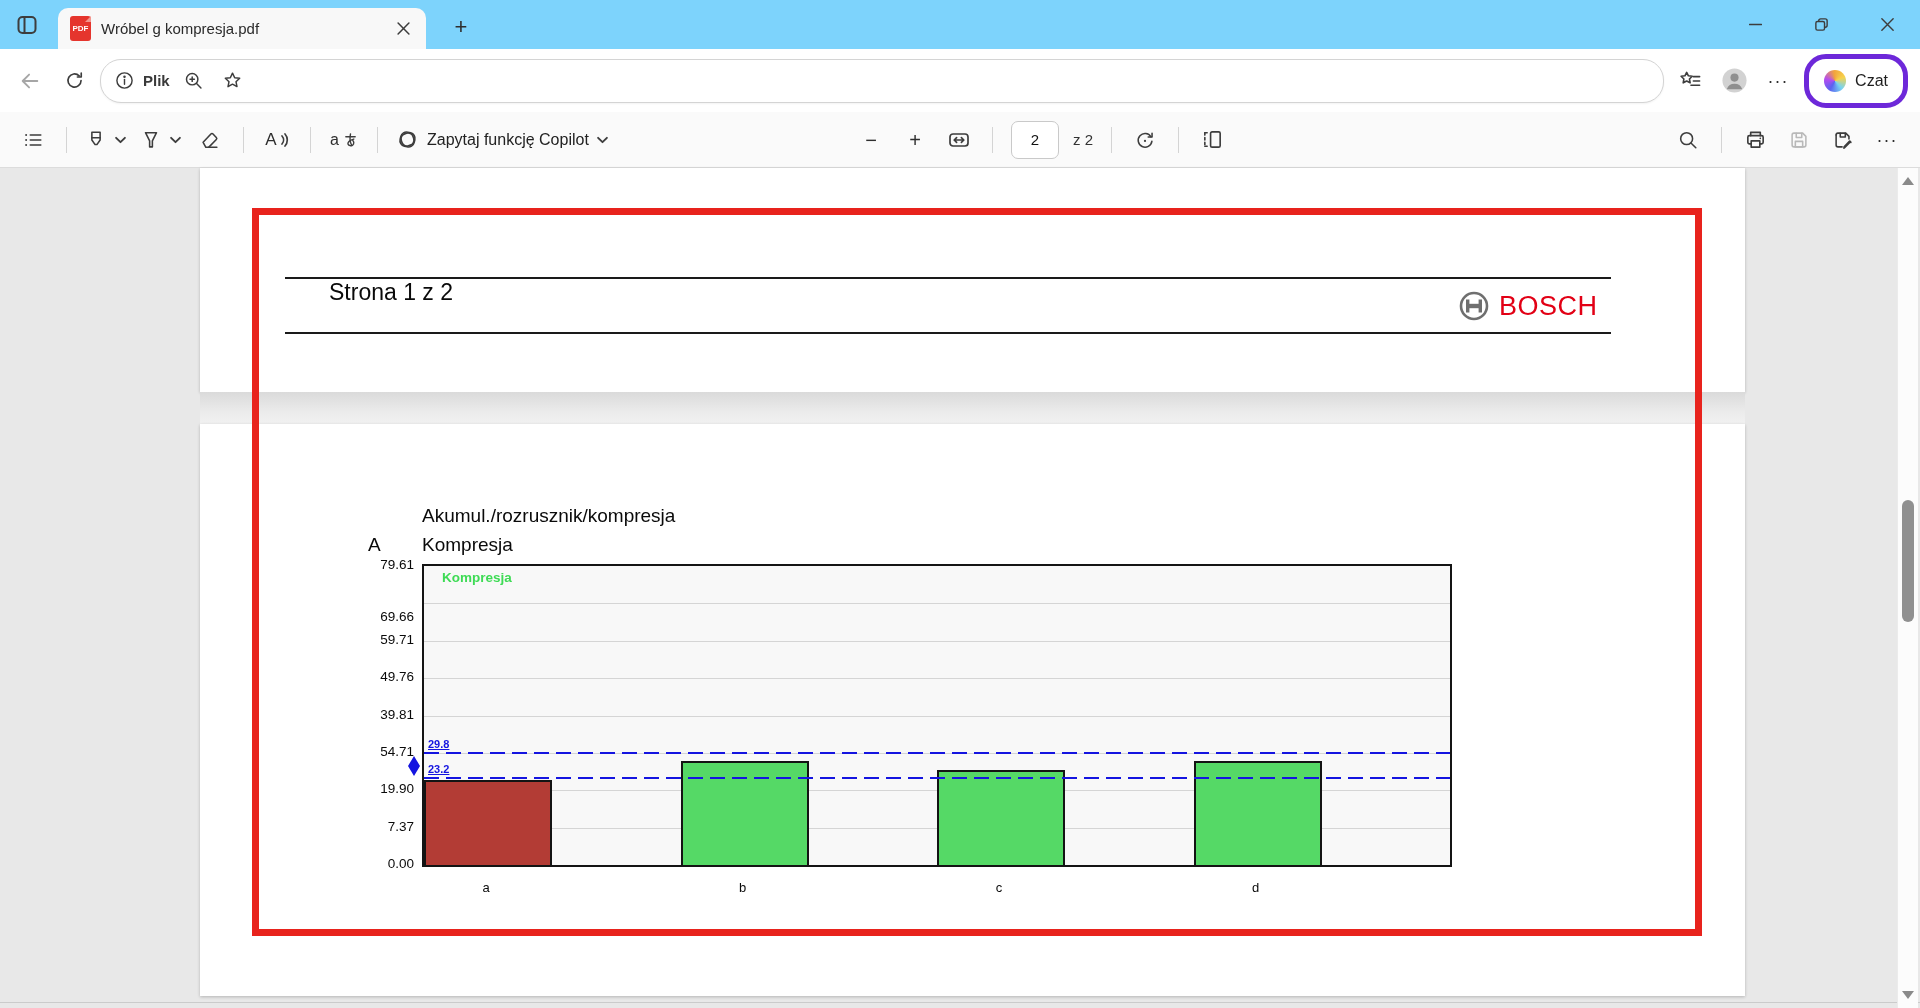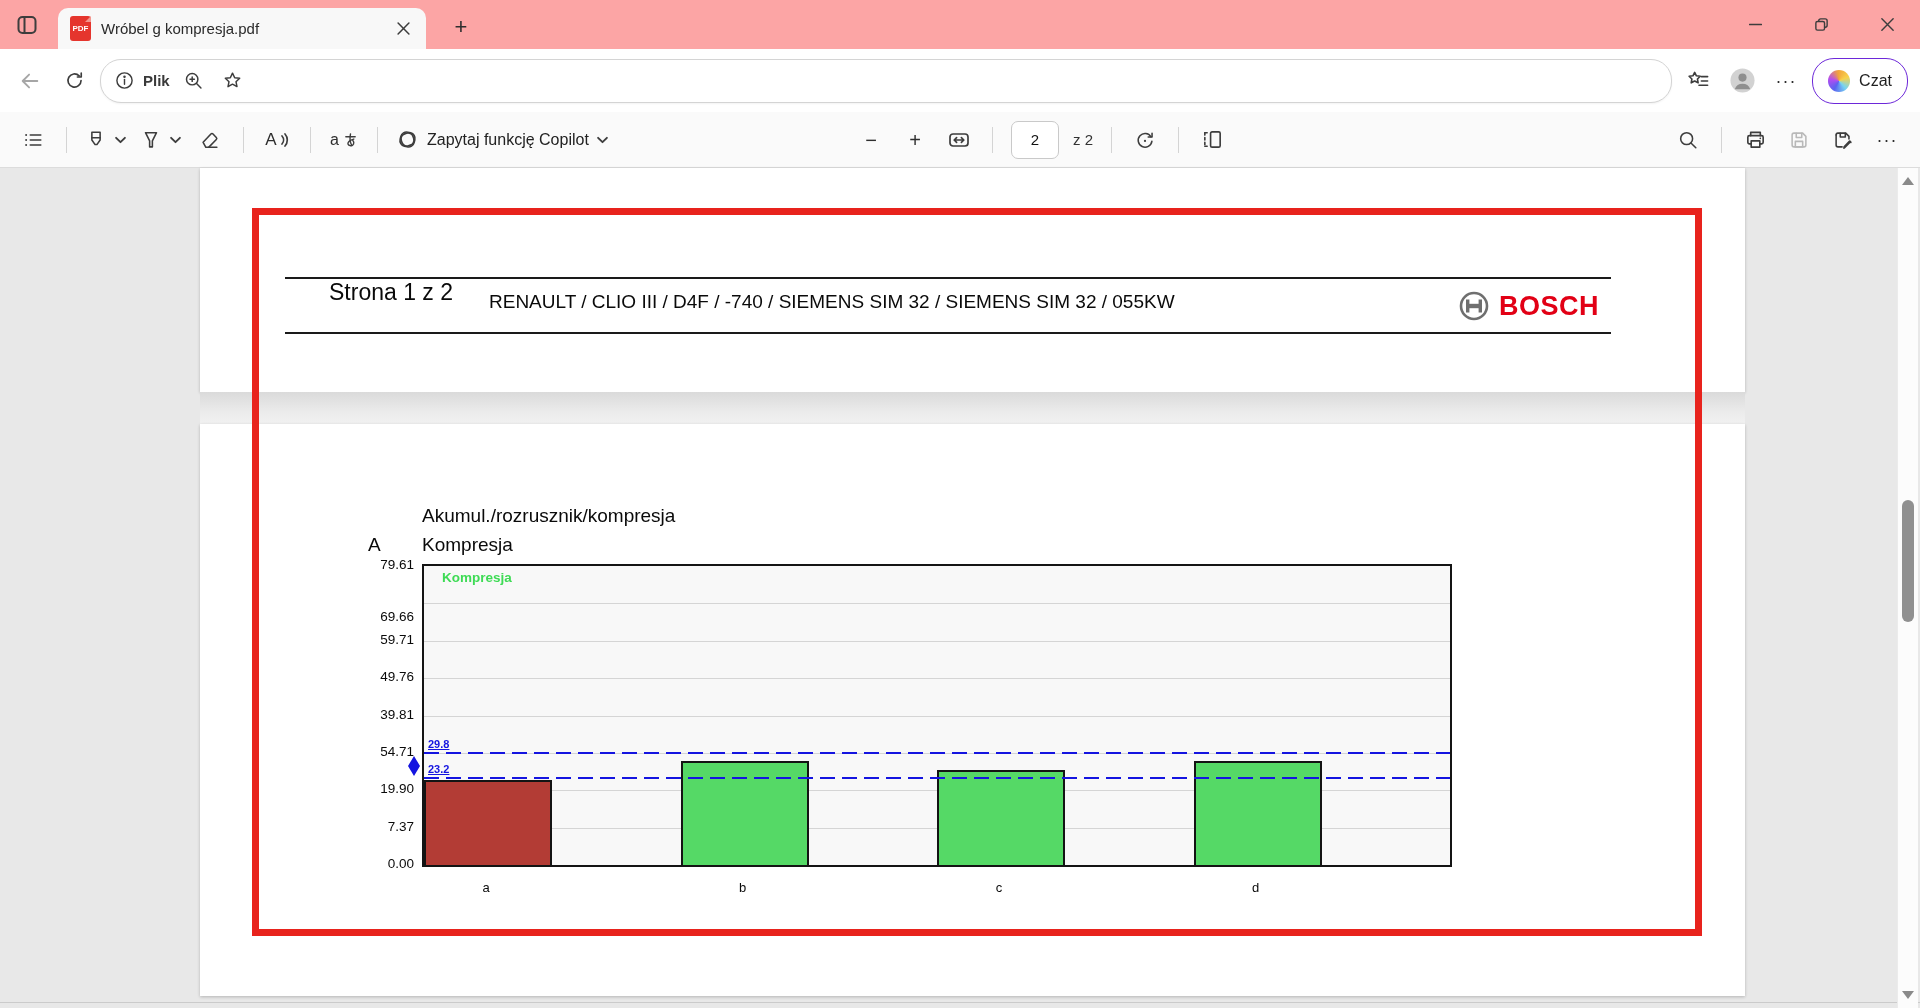--- a/index.html
+++ b/index.html
@@ -1,38 +1,38 @@
 <!DOCTYPE html>
 <html><head>
 <meta charset="utf-8">
 <style>
   html,body{margin:0;padding:0;background:#cecece;}
   .screen{position:relative;width:1920px;height:1008px;overflow:hidden;
     font-family:"Liberation Sans",sans-serif;background:#e8e8e8;}
 
   
-  .titlebar{position:absolute;left:0;top:0;width:1920px;height:49px;background:#fca5a5;}
+  .titlebar{position:absolute;left:0;top:0;width:1920px;height:49px;background:#7dd3fc;}
   .ws-btn{position:absolute;left:12px;top:10px;width:30px;height:30px;display:flex;align-items:center;justify-content:center;border-radius:6px;}
   .tab{position:absolute;left:58px;top:8px;width:368px;height:41px;background:#f8f8f8;border-radius:10px 10px 0 0;display:flex;align-items:center;padding:0 12px;gap:10px;box-sizing:border-box;}
   .pdf-badge{position:relative;width:21px;height:25px;background:#e5352d;border-radius:3px;color:#fff;font-size:8px;font-weight:bold;display:flex;align-items:center;justify-content:center;flex:none;}
   .pdf-badge::after{content:"";position:absolute;right:0;top:0;border-style:solid;border-width:0 6px 6px 0;border-color:transparent #f3978f transparent transparent;transform:rotate(90deg);}
   .tab-title{flex:1;font-size:15px;color:#2b2b2b;white-space:nowrap;overflow:hidden;}
   .tab-close{width:22px;height:22px;display:flex;align-items:center;justify-content:center;border-radius:4px;flex:none;}
   .newtab{position:absolute;left:446px;top:12px;width:30px;height:30px;display:flex;align-items:center;justify-content:center;font-size:22px;color:#2e2e2e;font-weight:400;}
   .winctl{position:absolute;right:0;top:0;height:49px;display:flex;}
   .wbtn{width:66px;height:49px;display:flex;align-items:center;justify-content:center;}
 
   
   .navbar{position:absolute;left:0;top:49px;width:1920px;height:63px;background:#ffffff;display:flex;align-items:center;padding:0 12px;box-sizing:border-box;gap:8px;}
   .navbtn{width:36px;height:36px;display:flex;align-items:center;justify-content:center;flex:none;border-radius:6px;}
   .addr{flex:1;height:42px;background:#ffffff;border:1px solid #d4d4d4;border-radius:21px;display:flex;align-items:center;padding:0 14px;gap:9px;box-shadow:0 1px 2px rgba(0,0,0,.05);min-width:0;}
   .plik{font-size:15px;font-weight:bold;color:#3a3a3a;flex:none;}
   .url{flex:1;font-size:16px;color:#2f2f2f;white-space:nowrap;overflow:hidden;min-width:0;}
   .addr-ic{width:30px;height:30px;display:flex;align-items:center;justify-content:center;flex:none;}
-  .czat{height:44px;border-radius:22px;background:#fff;border:1px solid #6d28d9;display:flex;align-items:center;gap:9px;padding:0 15px;font-size:16px;color:#1f1f1f;flex:none;}
+  .czat{height:44px;border-radius:22px;background:#fff;border:5px solid #6d28d9;display:flex;align-items:center;gap:9px;padding:0 15px;font-size:16px;color:#1f1f1f;flex:none;}
   .copilot-logo{width:22px;height:22px;border-radius:50%;background:conic-gradient(from 210deg,#5a62f0,#b44df0,#f2a33c,#f7d24b,#77d4f2,#5a62f0);flex:none;}
 
   
   .pdfbar{position:absolute;left:0;top:112px;width:1920px;height:56px;background:#fafafa;border-bottom:1px solid #dcdcdc;box-sizing:border-box;}
   .pgroup{position:absolute;top:0;height:55px;display:flex;align-items:center;gap:14px;}
   .pg-left{left:18px;}
   .pg-center{left:856px;}
   .pg-right{right:18px;}
   .tbtn{min-width:30px;height:34px;display:flex;align-items:center;justify-content:center;border-radius:6px;gap:8px;}
   .sep{width:1px;height:26px;background:#d4d4d4;margin:0 4px;}
@@ -52,21 +52,21 @@
   .page2{top:256px;height:572px;}
   .annotation{position:absolute;left:252px;top:40px;width:1450px;height:728px;border:7px solid #e8231d;box-sizing:border-box;z-index:6;}
   .bline{position:absolute;left:0;top:834px;width:1920px;height:1px;background:#cbcbcb;}
 
   
   .hline{position:absolute;left:285px;width:1326px;height:2px;background:#1a1a1a;z-index:2;}
   .hline1{top:109px}.hline2{top:164px}
   .strona{position:absolute;left:287px;top:111px;font-size:23px;color:#0a0a0a;z-index:2;margin-left:42px;}
   .vehicle{position:absolute;left:489px;top:123px;font-size:19px;color:#0a0a0a;z-index:2;}
   .bosch{position:absolute;left:1458px;top:122px;display:flex;align-items:center;gap:9px;z-index:2;}
-  .bosch-text{font-size:27px;font-weight:bold;letter-spacing:.5px;}
+  .bosch-text{font-size:27px;font-weight:normal;letter-spacing:.5px;}
 
   
   .c-title{position:absolute;left:422px;top:337px;font-size:19px;color:#0a0a0a;z-index:2;}
   .c-unit{position:absolute;left:368px;top:366px;font-size:19px;color:#0a0a0a;z-index:2;}
   .c-sub{position:absolute;left:422px;top:366px;font-size:19px;color:#0a0a0a;z-index:2;}
   .plot{position:absolute;left:422px;top:396px;width:1030px;height:303px;background:#f8f8f8;border:2px solid #141414;box-sizing:border-box;z-index:2;}
   .yaxis{position:absolute;left:318px;top:396px;width:96px;height:303px;z-index:2;}
   .ytick{position:absolute;right:0;font-size:13.5px;color:#0a0a0a;white-space:nowrap;}
   .xlabels{position:absolute;left:422px;top:712px;width:1030px;height:18px;z-index:2;}
   .xtick{position:absolute;top:0;width:80px;text-align:center;font-size:13px;color:#0a0a0a;}
@@ -337,21 +337,20 @@
     </div>
   </div>
 
   <div class="content">
     <div class="page page1"></div>
     <div class="pagegap"></div>
     <div class="page page2"></div>
 
     <div class="hline hline1"></div>
     <div class="strona">Strona 1 z 2</div>
-    <div class="vehicle">RENAULT / CLIO III / D4F / -740 / SIEMENS SIM 32 / SIEMENS SIM 32 / 055KW</div>
     <div class="bosch">
       <svg width="32" height="32" viewBox="0 0 32 32">
           <circle cx="16" cy="16" r="13" fill="none" stroke="#6f6f6f" stroke-width="2.6"></circle>
           <rect x="8" y="9.5" width="3.4" height="13" fill="#6f6f6f"></rect>
           <rect x="20.6" y="9.5" width="3.4" height="13" fill="#6f6f6f"></rect>
           <rect x="8" y="13.8" width="16" height="4.4" fill="#6f6f6f"></rect>
         </svg>
       <span class="bosch-text" style="color: rgb(226, 0, 21);">BOSCH</span>
     </div>
     <div class="hline hline2"></div>

